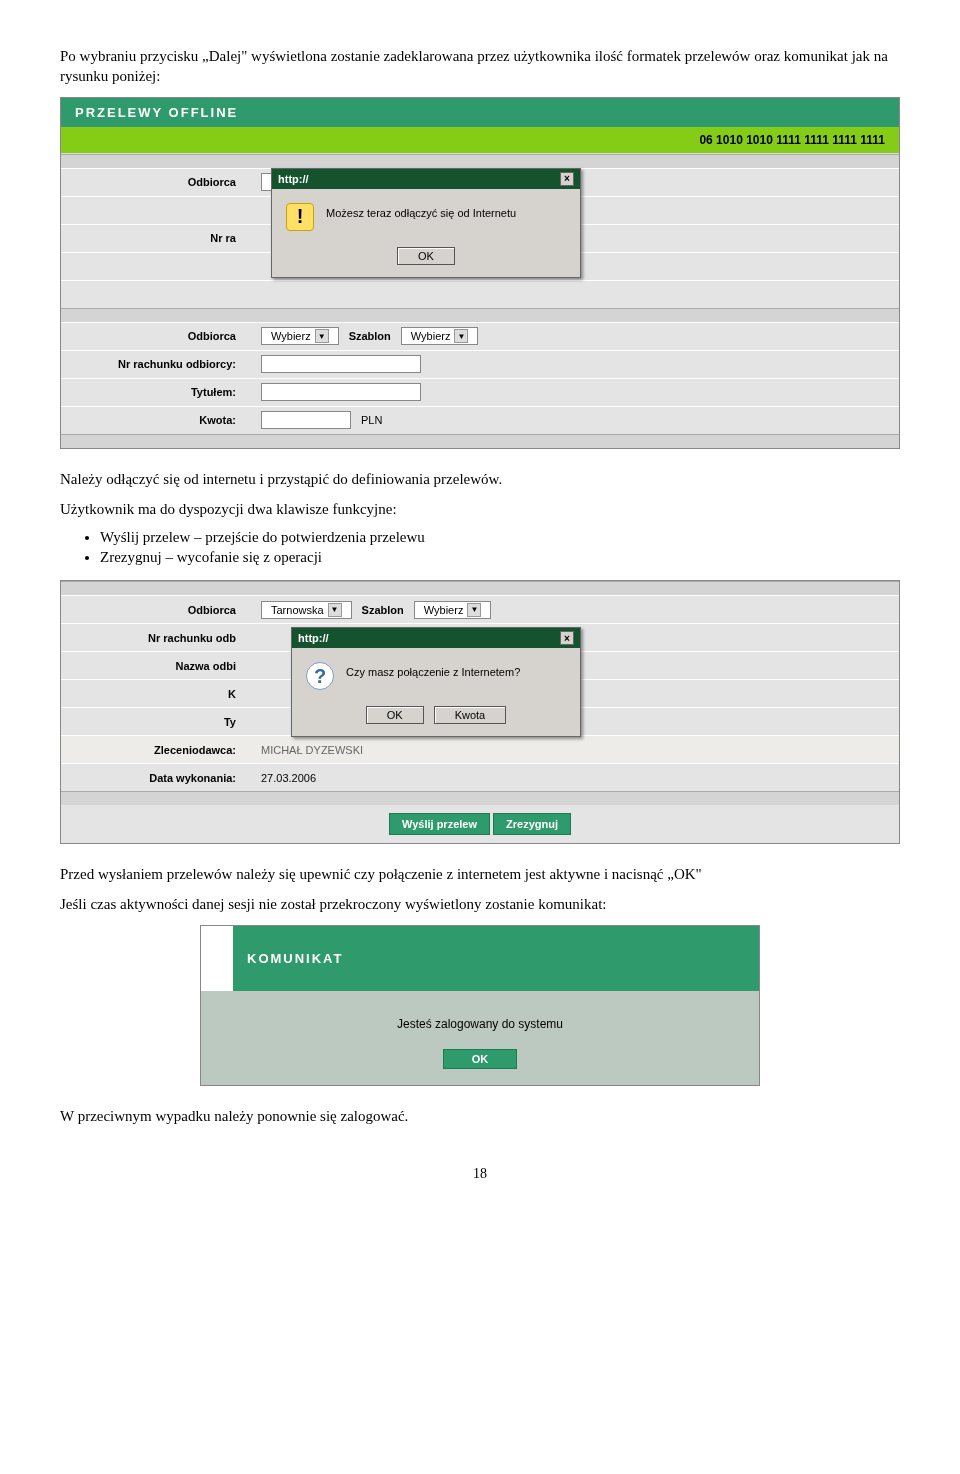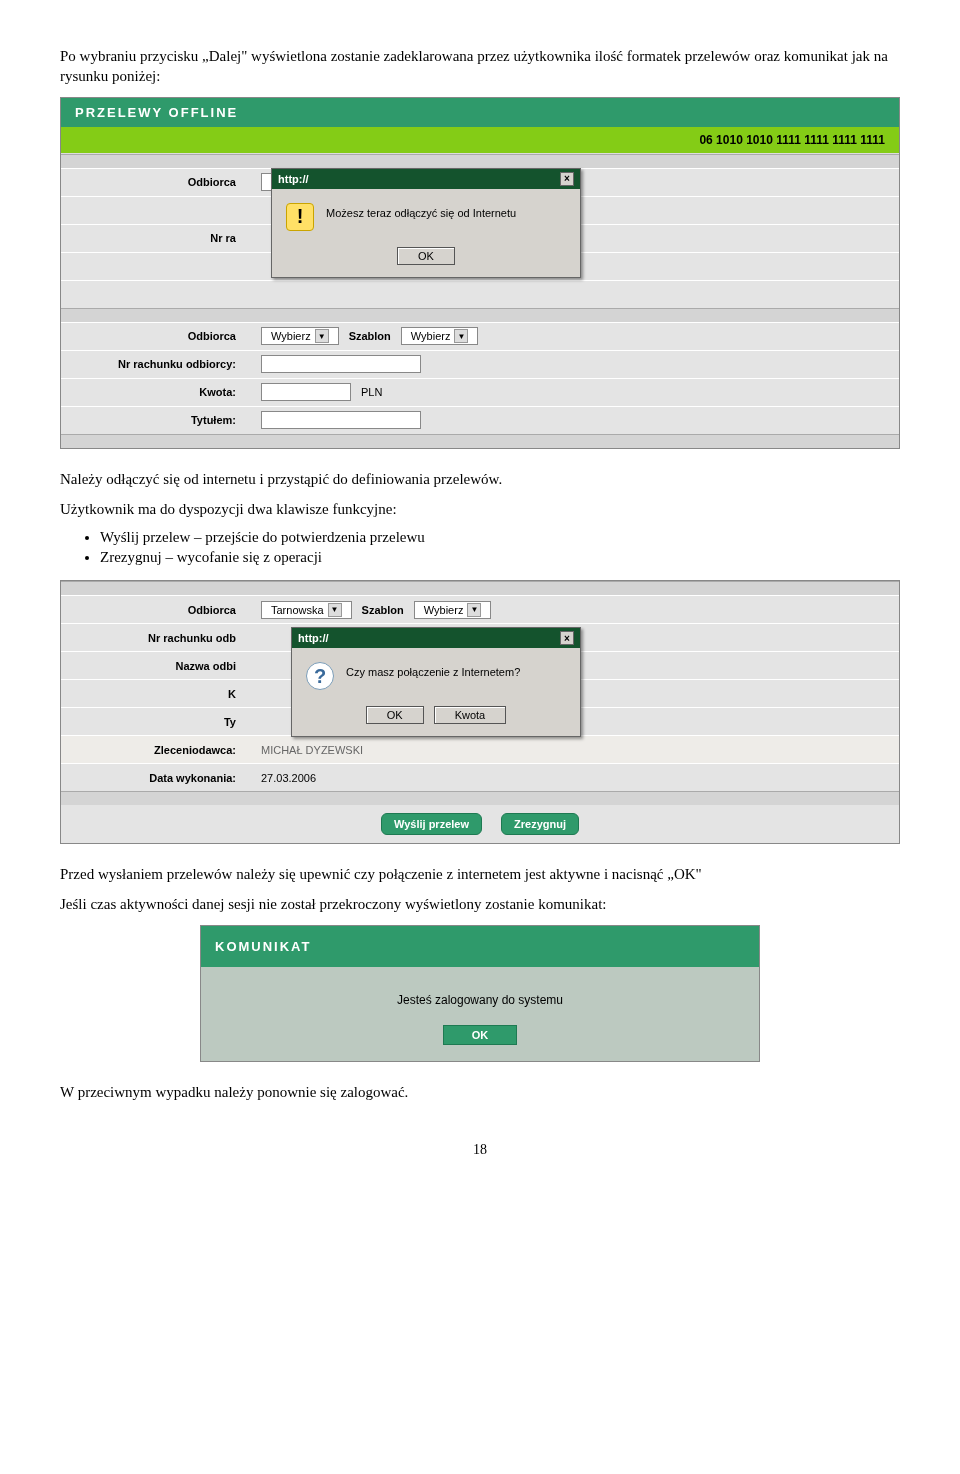--- a/index.html
+++ b/index.html
@@ -91,30 +91,30 @@
     font-family: Tahoma, sans-serif; font-size: 11px;
     background:#d6d3ce; border:1px solid #555; padding:2px 20px;
     box-shadow: inset 1px 1px 0 #fff;
   }
   
   .grbtn {
     background:#2f9a6b; color:#fff; font-weight:bold; font-size:11px;
     padding:4px 12px; border:1px solid #1e7a52; display:inline-block;
   }
   .btnrow { background:#e4e4e4; text-align:center; padding:8px 0; }
-  .btnrow .grbtn { margin: 0 8px; border-radius: 6px; }
+  .btnrow .grbtn { margin: 0 0; }
   
   .kom {
     margin: 8px auto 20px auto;
     width: 560px;
     font-family: Tahoma, sans-serif;
   }
   .kom-hd {
     background:#2f9a6b; color:#fff; font-weight:bold; letter-spacing:2px;
-    padding:13px 14px; font-size:13px;
+    padding:25px 14px; font-size:13px;margin-left:32px;
   }
   .kom-bd { background:#bcc9c0; padding: 26px 0 16px 0; text-align:center; }
   .kom-bd .txtline { font-weight:normal; font-size:12px; color:#000; margin-bottom:18px; }
   .page-num { text-align:center; margin-top: 40px; font-size: 14px; }
 </style>
 </head>
 <body>
 
 <p class="para">Po wybraniu przycisku „Dalej" wyświetlona zostanie zadeklarowana przez użytkownika ilość formatek przelewów oraz komunikat jak na rysunku poniżej:</p>
 
@@ -170,31 +170,31 @@
         </span>
       </div>
     </div>
     <div class="fr">
       <div class="lbl">Nr rachunku odbiorcy:</div>
       <div class="ctrl">
           <span class="txt"></span>
         </div>
     </div>
     <div class="fr">
+      <div class="lbl">Tytułem:</div>
+      <div class="ctrl">
+          <span class="txt"></span>
+        </div>
+    </div>
+    <div class="fr">
       <div class="lbl">Kwota:</div>
       <div class="ctrl">
         <span class="txt sm"></span>
         <span class="pln">PLN</span>
       </div>
-    </div>
-    <div class="fr">
-      <div class="lbl">Tytułem:</div>
-      <div class="ctrl">
-          <span class="txt"></span>
-        </div>
     </div>
     <div class="sep"></div>
   </div>
 
   <div class="dlg" style="left:210px; top:70px; width:310px;">
     <div class="title">
       <span>http://</span>
       <span class="x">×</span>
     </div>
     <div class="body">

